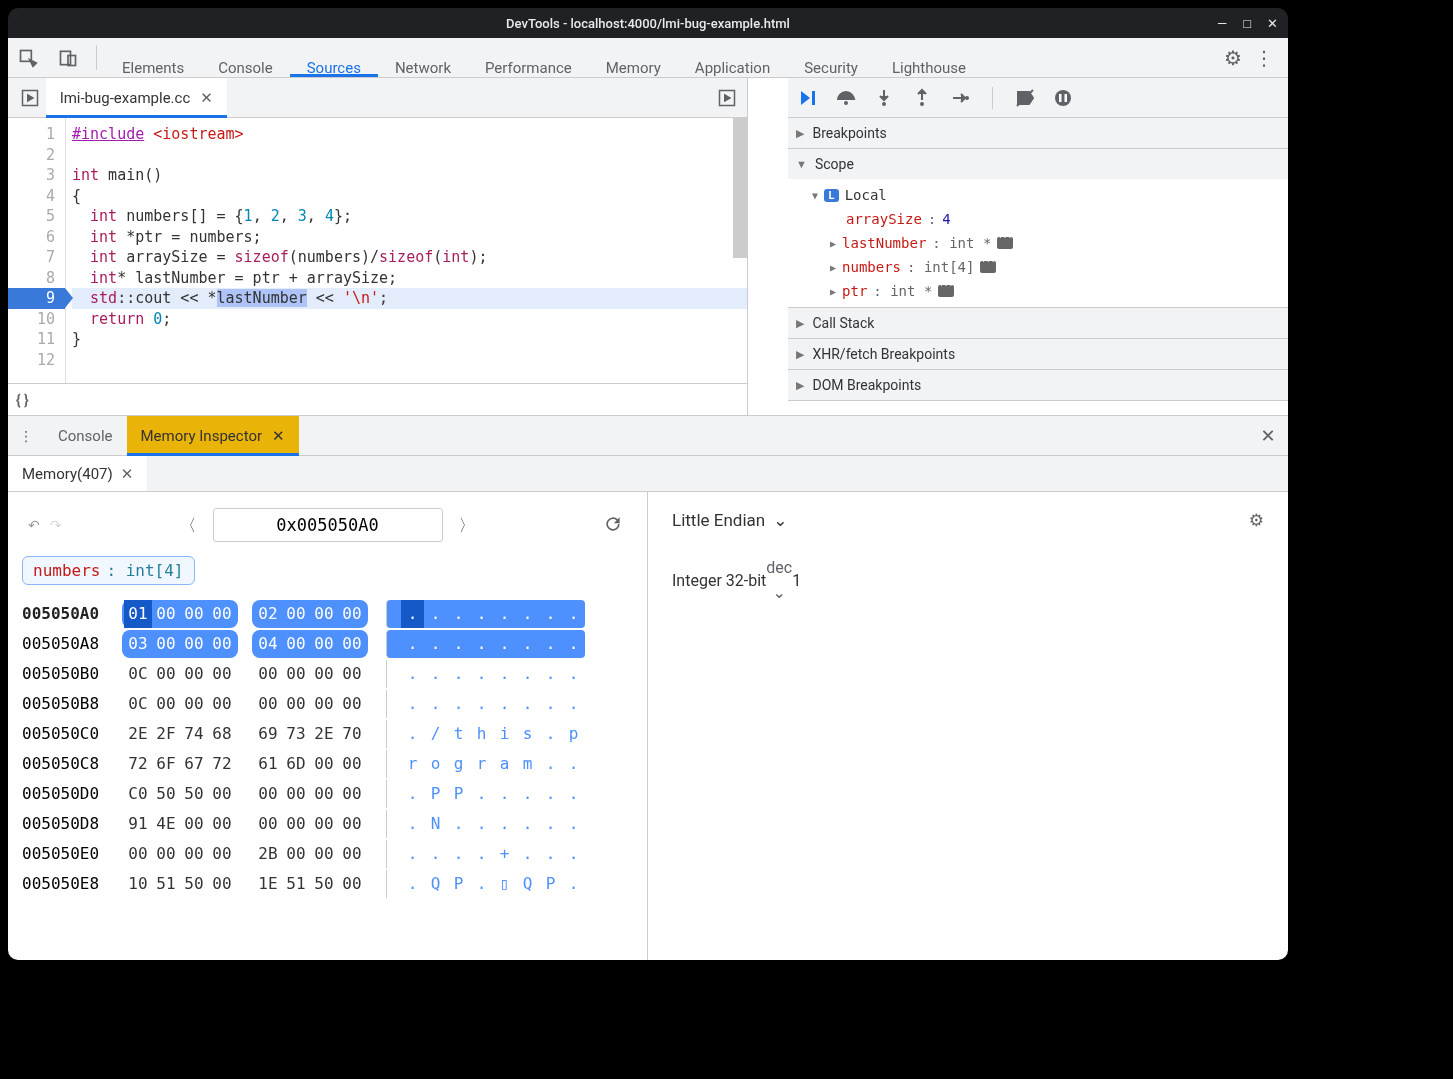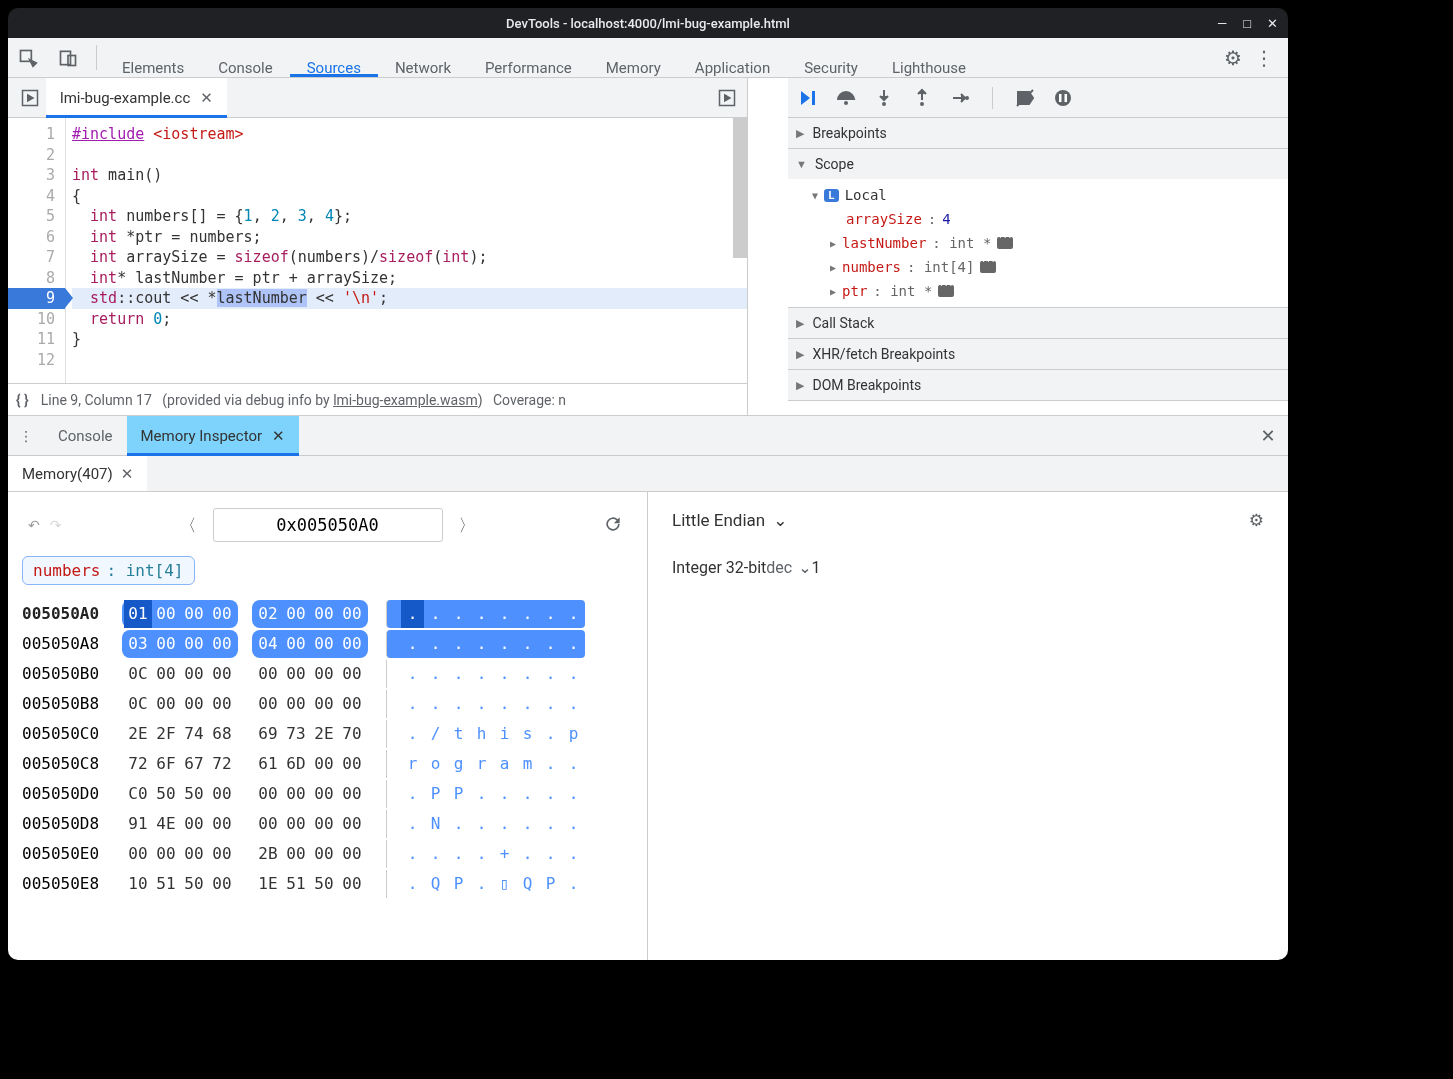--- a/index.html
+++ b/index.html
@@ -74,21 +74,21 @@
 .varname { color: #c41a16; }
 .vartype { color: #666; }
 .varval { color: #1a1aa6; }
 .mem-icon { width: 16px; height: 12px; background: #666; border-radius: 2px; display: inline-block; position: relative; }
 .mem-icon::before { content:"···"; position:absolute; font-size:7px; color:#fff; left:1px; top:-3px; letter-spacing:0.5px;}
 
 
 .drawer-tabs { height: 40px; border-bottom: 1px solid #ccc; display: flex; align-items: stretch; background: #f1f3f4; }
 .drawer-tabs .kebab2 { width: 36px; display: flex; align-items: center; justify-content: center; color: #5f6368; }
 .drawer-tab { padding: 0 14px; display: flex; align-items: center; gap: 10px; color: #5f6368; font-size: 15px; position: relative; }
-.drawer-tab.active { background: #7dd3fc; color: #333; }
+.drawer-tab.active { background: #eab308; color: #333; }
 .drawer-tab.active::after { content: ""; position: absolute; left: 0; right: 0; bottom: -1px; height: 3px; background: #1a73e8; }
 .drawer-tabs .drawer-close { margin-left: auto; width: 40px; display: flex; align-items: center; justify-content: center; color: #5f6368; font-size: 18px; }
 
 .mem-tabs { height: 36px; border-bottom: 1px solid #ccc; display: flex; align-items: stretch; background: #f1f3f4; }
 .mem-tab { padding: 0 14px; display: flex; align-items: center; gap: 8px; background: #fff; font-size: 15px; color: #333; }
 .mem-tab .close { color: #5f6368; }
 
 .mem-body { flex: 1; display: flex; }
 .mem-left { flex: 0 0 640px; border-right: 1px solid #ccc; padding: 16px 14px; }
 .mem-nav { display: flex; align-items: center; gap: 16px; margin-bottom: 14px; justify-content: center; position: relative; }
@@ -114,21 +114,21 @@
 .hex-ascii .ac { width: 23px; text-align: center; color: #4d90fe; }
 .hex-ascii.hlbg { background: #4d90fe; border-radius: 4px; }
 .hex-ascii.hlbg .ac { color: #fff; }
 .ac.cursor { background: #1558c7; color:#fff !important; }
 
 .mem-right { flex: 1; padding: 18px 24px; }
 .endian-row { display: flex; align-items: center; justify-content: space-between; font-size: 17px; color: #333; margin-bottom: 28px; }
 .endian-row .dd { display: flex; align-items: center; gap: 8px; }
 .val-row { display: flex; align-items: center; font-size: 16px; color: #333; }
 .val-type { }
-.val-radix { display: flex; align-items: center; gap: 6px; color: #5f6368; }
+.val-radix { display: flex; align-items: center; gap: 6px; color: #5f6368; flex-direction: column; }
 .val-num { color: #333; }
 </style>
 </head>
 <body>
 
 <div class="outer">
 
   <div class="titlebar">
     <span class="titlebar-text">DevTools - localhost:4000/lmi-bug-example.html</span>
     <div class="titlebar-ctrls">
@@ -205,27 +205,20 @@
               <div class="ln active-ln">9</div>
               <div class="ln">10</div>
               <div class="ln">11</div>
               <div class="ln">12</div>
             </div>
           <div class="code" id="code"><div class="line"><span class="pre">#include</span> <span class="str">&lt;iostream&gt;</span></div><div class="line">&nbsp;</div><div class="line"><span class="kw">int</span> main()</div><div class="line">{</div><div class="line">  <span class="kw">int</span> numbers[] = {<span class="num">1</span>, <span class="num">2</span>, <span class="num">3</span>, <span class="num">4</span>};</div><div class="line">  <span class="kw">int</span> *ptr = numbers;</div><div class="line">  <span class="kw">int</span> arraySize = <span class="kw">sizeof</span>(numbers)/<span class="kw">sizeof</span>(<span class="kw">int</span>);</div><div class="line">  <span class="kw">int</span>* lastNumber = ptr + arraySize;</div><div class="line hl">  <span class="kw">std</span>::cout &lt;&lt; *<span class="sel">lastNumber</span> &lt;&lt; <span class="str">'\n'</span>;</div><div class="line">  <span class="kw">return</span> <span class="num">0</span>;</div><div class="line">}</div><div class="line">&nbsp;</div></div>
           <div style="position:absolute; right:0; top:0; width:14px; height:53%; background:#ccc;"></div>
         </div>
         <div class="editor-status">
           <span class="braces">{ }</span>
-          <span>
-            <span>Line 9, Column 17</span>
-            &nbsp;
-            <span>(provided via debug info by </span><span class="link">lmi-bug-example.wasm</span><span>)</span>
-            &nbsp;
-            <span>Coverage: n</span>
-          </span>
         </div>
       </div>
 
       <div class="dbg-pane">
         <div class="dbg-toolbar">
           <svg>
               <path class="blue" d="M3 3 L3 17 L12 10 Z"></path>
               <rect class="blue" x="14" y="3" width="3" height="14"></rect>
             </svg>
           <svg>

